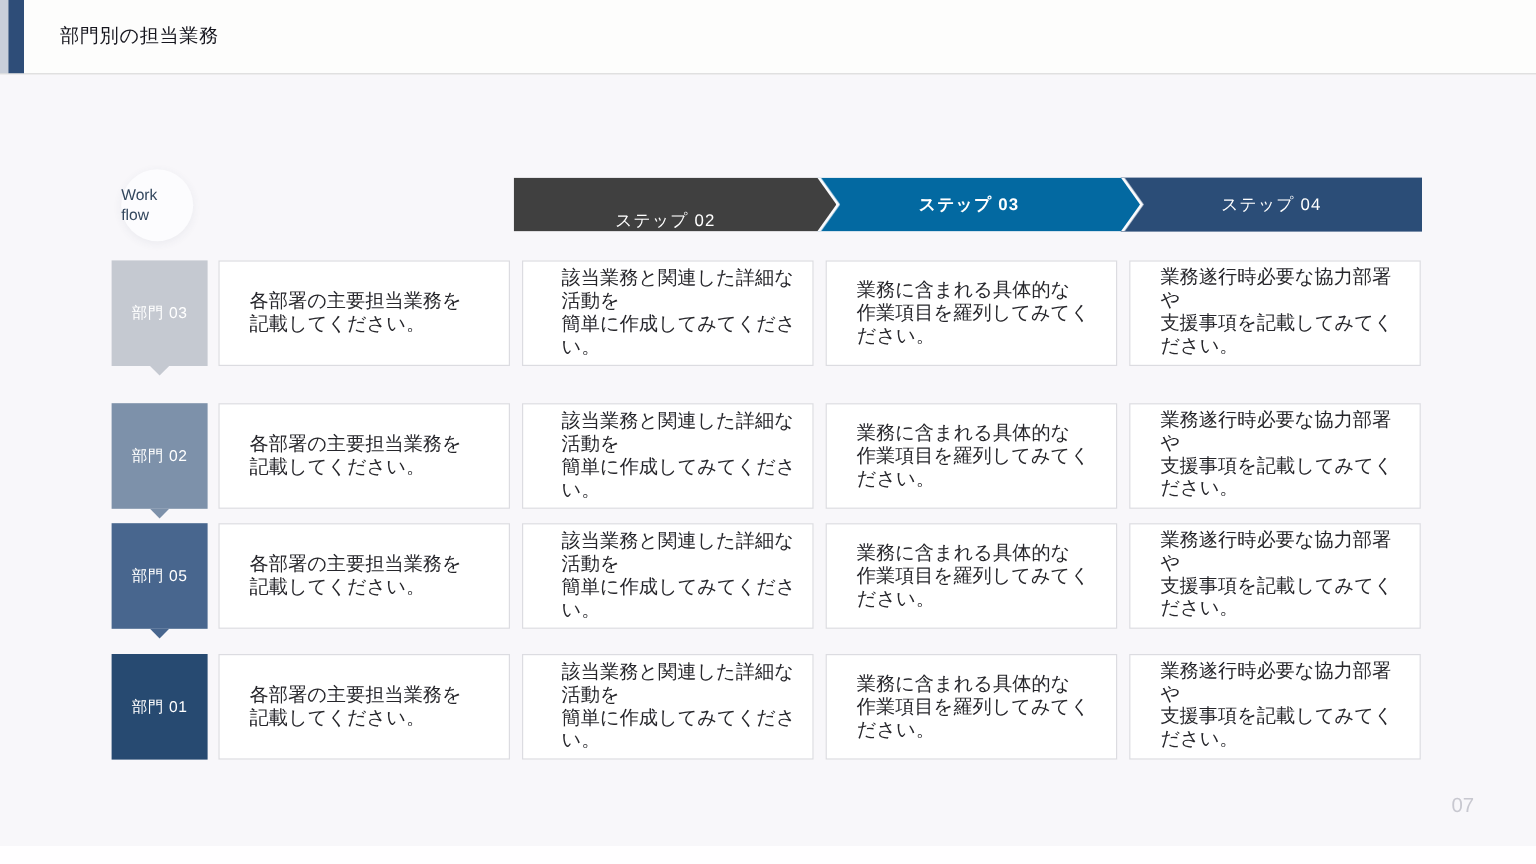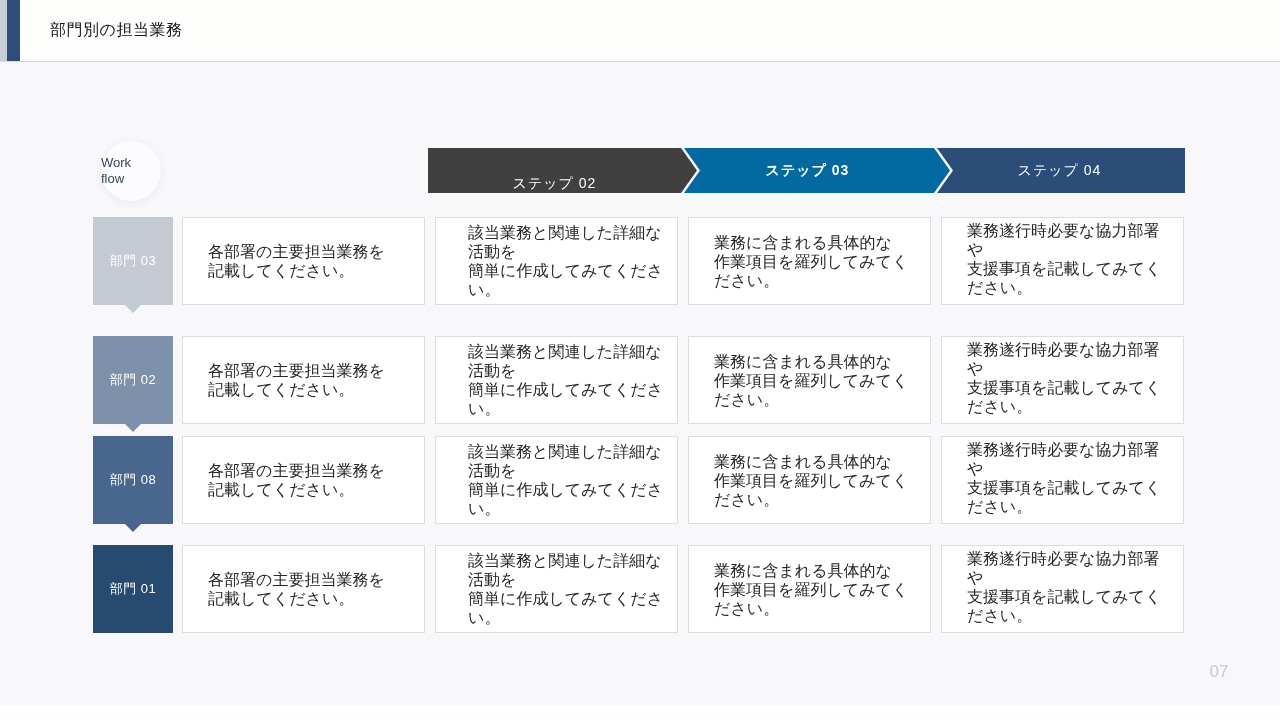--- a/index.html
+++ b/index.html
@@ -234,21 +234,21 @@
       <div>作業項目を羅列してみてください。</div>
     </div>
     <div class="cell col-4">
       <div>業務遂行時必要な協力部署や</div>
       <div>支援事項を記載してみてください。</div>
     </div>
   </div>
 
   <div class="row row-3">
     <div class="dept-box" style="background-color: rgb(72, 102, 142);">
-      <span>部門 08</span>
+      <span>部門 05</span>
       <div class="dept-notch" style="border-top-color: rgb(72, 102, 142);"></div>
     </div>
     <div class="cell col-1">
       <div>各部署の主要担当業務を</div>
       <div>記載してください。</div>
     </div>
     <div class="cell col-2">
       <div>該当業務と関連した詳細な活動を</div>
       <div>簡単に作成してみてください。</div>
     </div>

